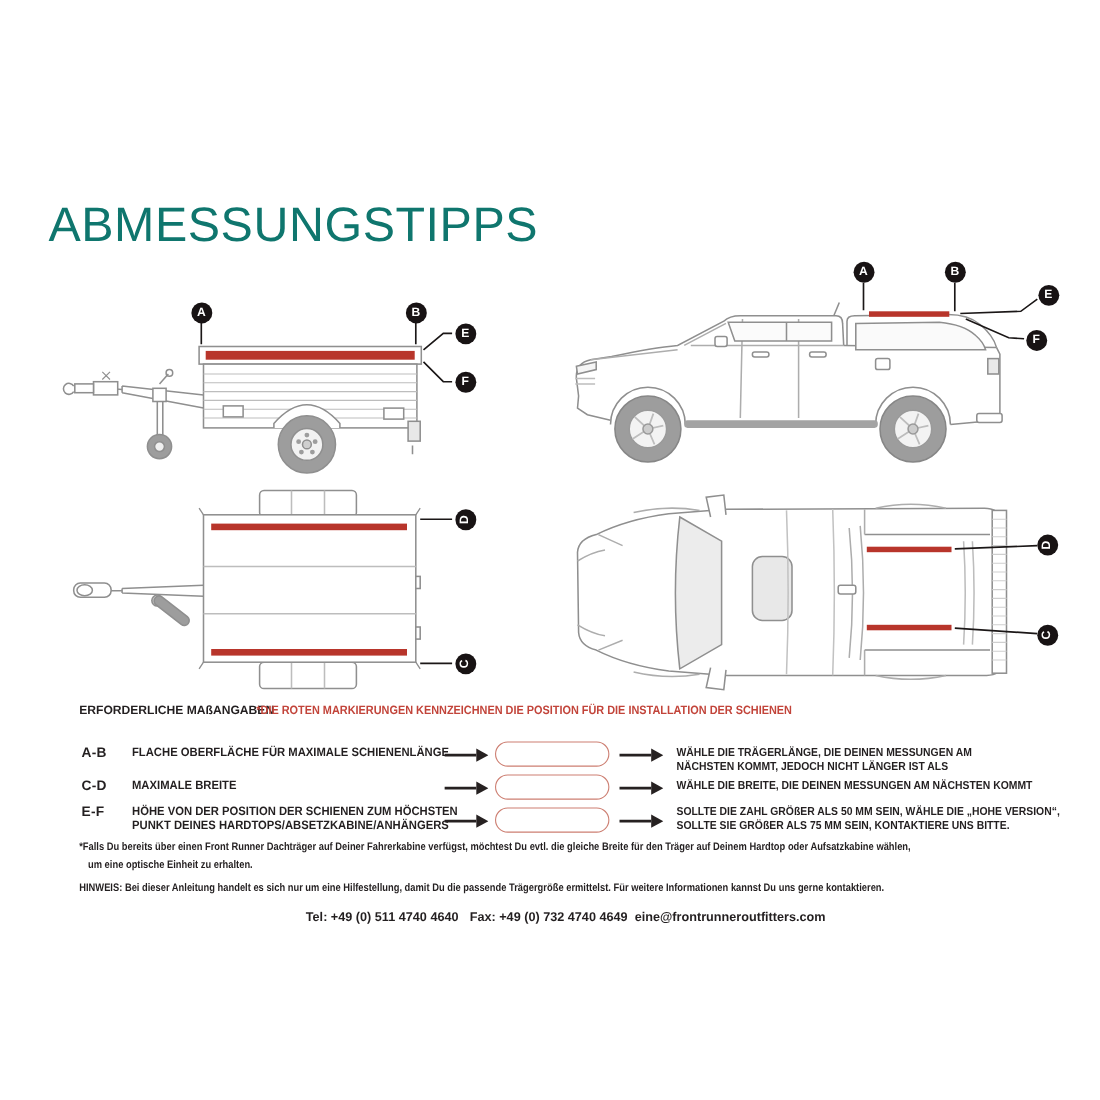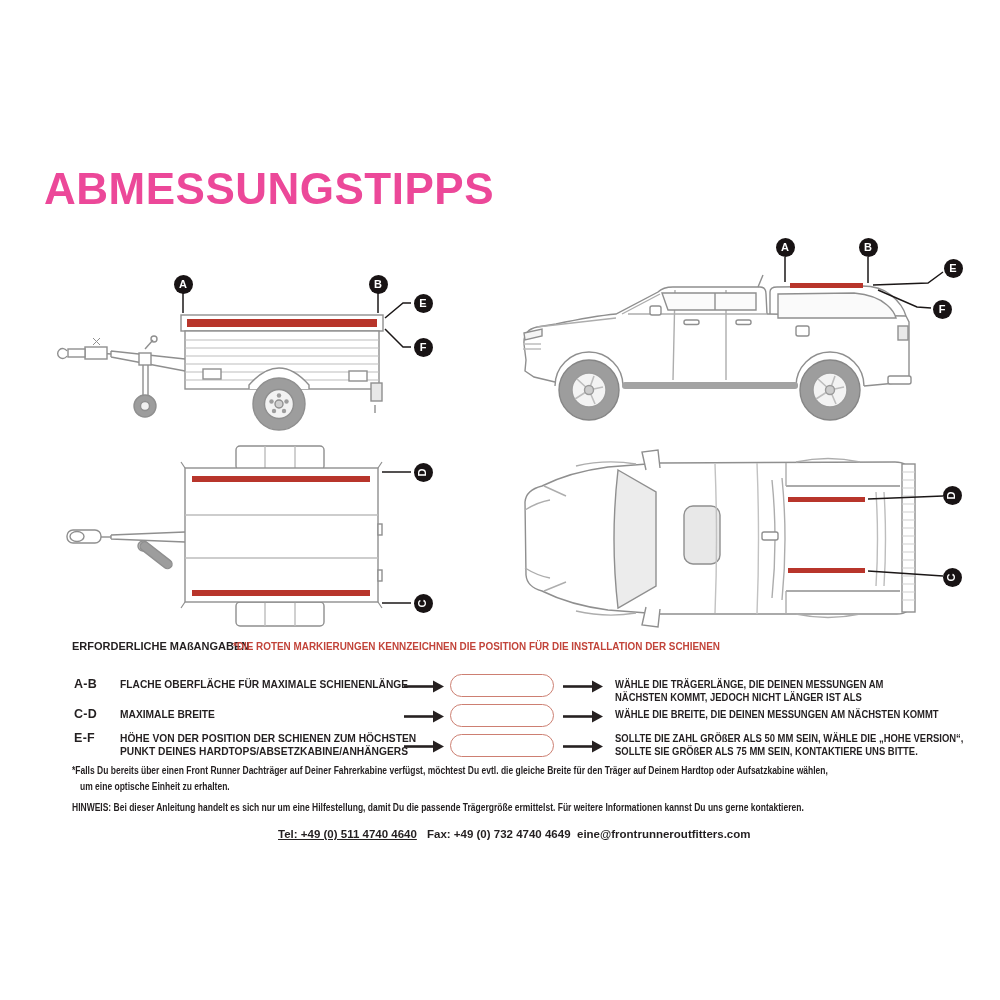--- a/index.html
+++ b/index.html
@@ -1,21 +1,21 @@
 <!DOCTYPE html>
 <html><head>
 <meta charset="utf-8">
 <style>
   html,body{margin:0;padding:0;background:#fff;}
   .page{position:relative;width:1000px;height:1000px;background:#ffffff;
         font-family:"Liberation Sans",sans-serif;color:#231f20;overflow:hidden;}
 
   
-  .title{position:absolute;left:44px;top:164px;font-size:44px;font-weight:700;
-         letter-spacing:.5px;color:#ec4899;white-space:nowrap;}
+  .title{position:absolute;left:44px;top:180px;font-size:44px;font-weight:400;
+         letter-spacing:.5px;color:#0f766e;white-space:nowrap;}
   .subtitle{position:absolute;left:535px;top:176px;font-size:15.5px;font-weight:700;
             line-height:19px;white-space:nowrap;}
   .sqz{display:inline-block;transform:scaleX(.95);transform-origin:0 0;}
 
   
   .fig{position:absolute;}
   .fig-trailer-side{left:55px;top:255px;}
   .fig-truck-side{left:510px;top:230px;}
   .fig-trailer-top{left:55px;top:440px;}
   .fig-truck-top{left:510px;top:440px;}
@@ -45,21 +45,21 @@
   .mresult{position:absolute;left:615px;top:1px;font-size:10.5px;font-weight:700;line-height:13px;
            transform:scaleX(.9);transform-origin:0 0;white-space:nowrap;}
   .row-ef .arr{top:9px;} .row-ef .pill{top:3px;}
 
   
   .smallnote{position:absolute;left:72px;font-size:10px;font-weight:700;
              transform:scaleX(.85);transform-origin:0 0;white-space:nowrap;}
   .fn1{top:765px;} .fn2{top:781px;left:80px;} .hinweis{top:802px;}
   .contact{position:absolute;top:828px;left:0;width:1000px;font-size:11.5px;font-weight:700;}
   .contact span{position:absolute;white-space:nowrap;}
-  .c-tel{left:278px;text-decoration:underline;} .c-fax{left:427px;} .c-mail{left:577px;}
+  .c-tel{left:278px;} .c-fax{left:427px;} .c-mail{left:577px;}
 </style>
 </head>
 <body>
 
 <div class="page">
 
   <div class="title">ABMESSUNGSTIPPS</div>
 
   <svg class="fig fig-trailer-side" width="420" height="185" viewBox="0 0 420 185">
     <g stroke="#8f8f8f" fill="none" stroke-width="1.4">

